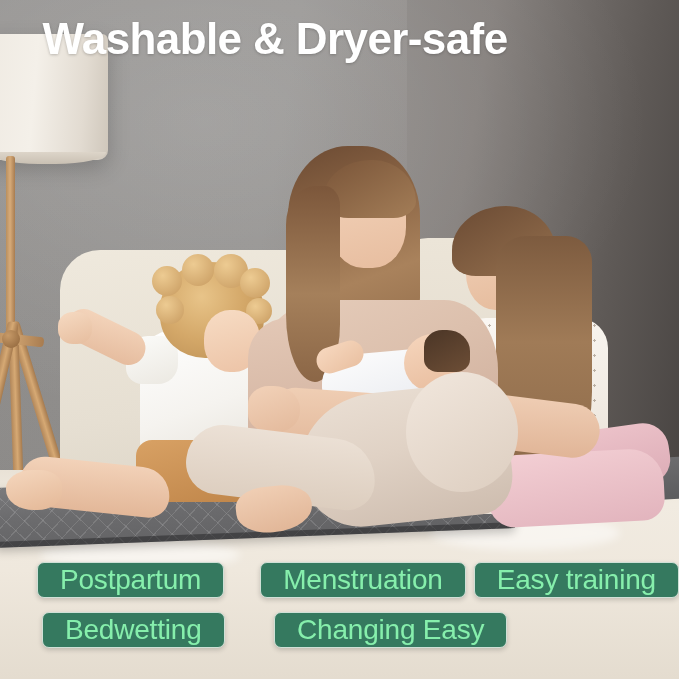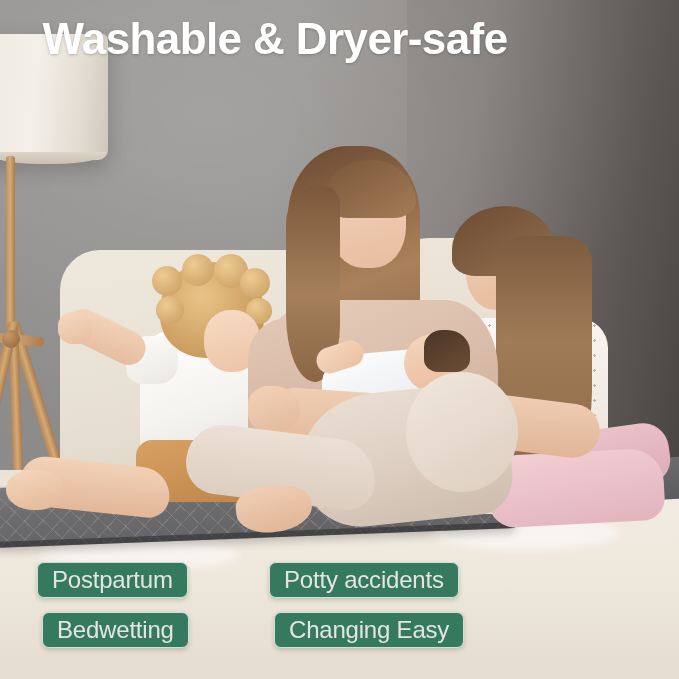--- a/index.html
+++ b/index.html
@@ -164,23 +164,23 @@
     transform:rotate(-3deg);}
   .g-legging2{position:absolute;left:520px;top:430px;width:150px;height:62px;z-index:14;
     background:linear-gradient(172deg,#eec5cc,#dcacb6);border-radius:26px;transform:rotate(-8deg);}
 
   
   .badges{position:absolute;left:0;top:556px;width:679px;height:110px;z-index:40;}
   .badge-row{position:absolute;left:0;width:679px;display:flex;}
   .row1{top:6px;}
   .row2{top:56px;}
   .badge{display:inline-flex;align-items:center;justify-content:center;
-    height:34px;padding:0 14px;border-radius:7px;
+    height:34px;padding:0 22px;border-radius:7px;
     background:#35795f;border:1.5px solid #cfe0d6;
-    color:#e5e5e5;font-size:24px;font-weight:400;letter-spacing:-.2px;
+    color:#86efac;font-size:28px;font-weight:400;letter-spacing:-.2px;
     white-space:nowrap;box-shadow:0 2px 5px rgba(0,0,0,.18);}
   .slot{display:flex;}
   .slot-a{width:232px;padding-left:37px;}
   .slot-b{width:222px;}
   .slot-c{flex:1;}
   .row2 .slot-a{padding-left:42px;}
   .row2 .slot-b{}
 </style>
 </head>
 <body>
@@ -271,22 +271,25 @@
 
   <div class="headline-block">
     <div class="headline">Washable &amp; Dryer-safe</div>
   </div>
 
   <div class="badges">
     <div class="badge-row row1">
       <div class="slot slot-a">
           <span class="badge">Postpartum</span>
         </div>
+      <div class="slot slot-b">
+          <span class="badge">Menstruation</span>
+        </div>
       <div class="slot slot-c">
-          <span class="badge">Potty accidents</span>
+          <span class="badge">Easy training</span>
         </div>
     </div>
     <div class="badge-row row2">
       <div class="slot slot-a">
           <span class="badge">Bedwetting</span>
         </div>
       <div class="slot slot-b">
           <span class="badge">Changing Easy</span>
         </div>
     </div>

